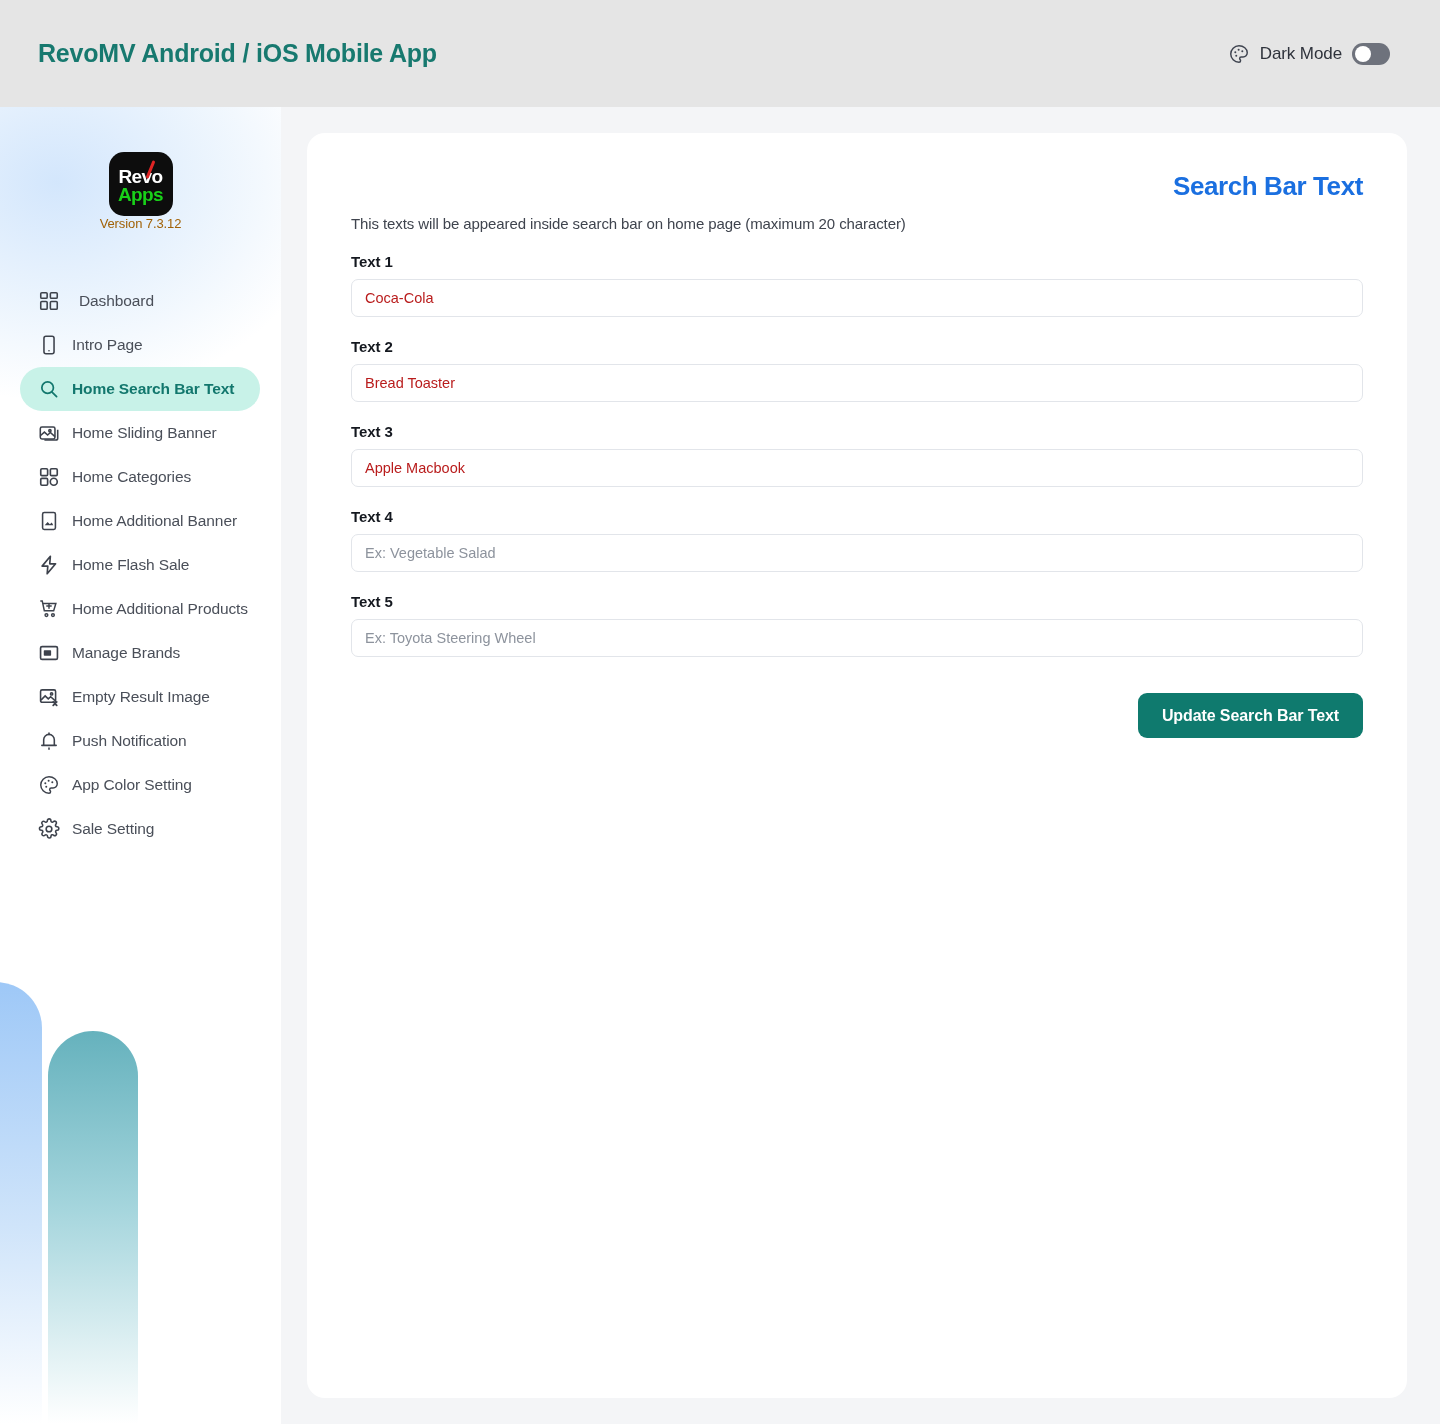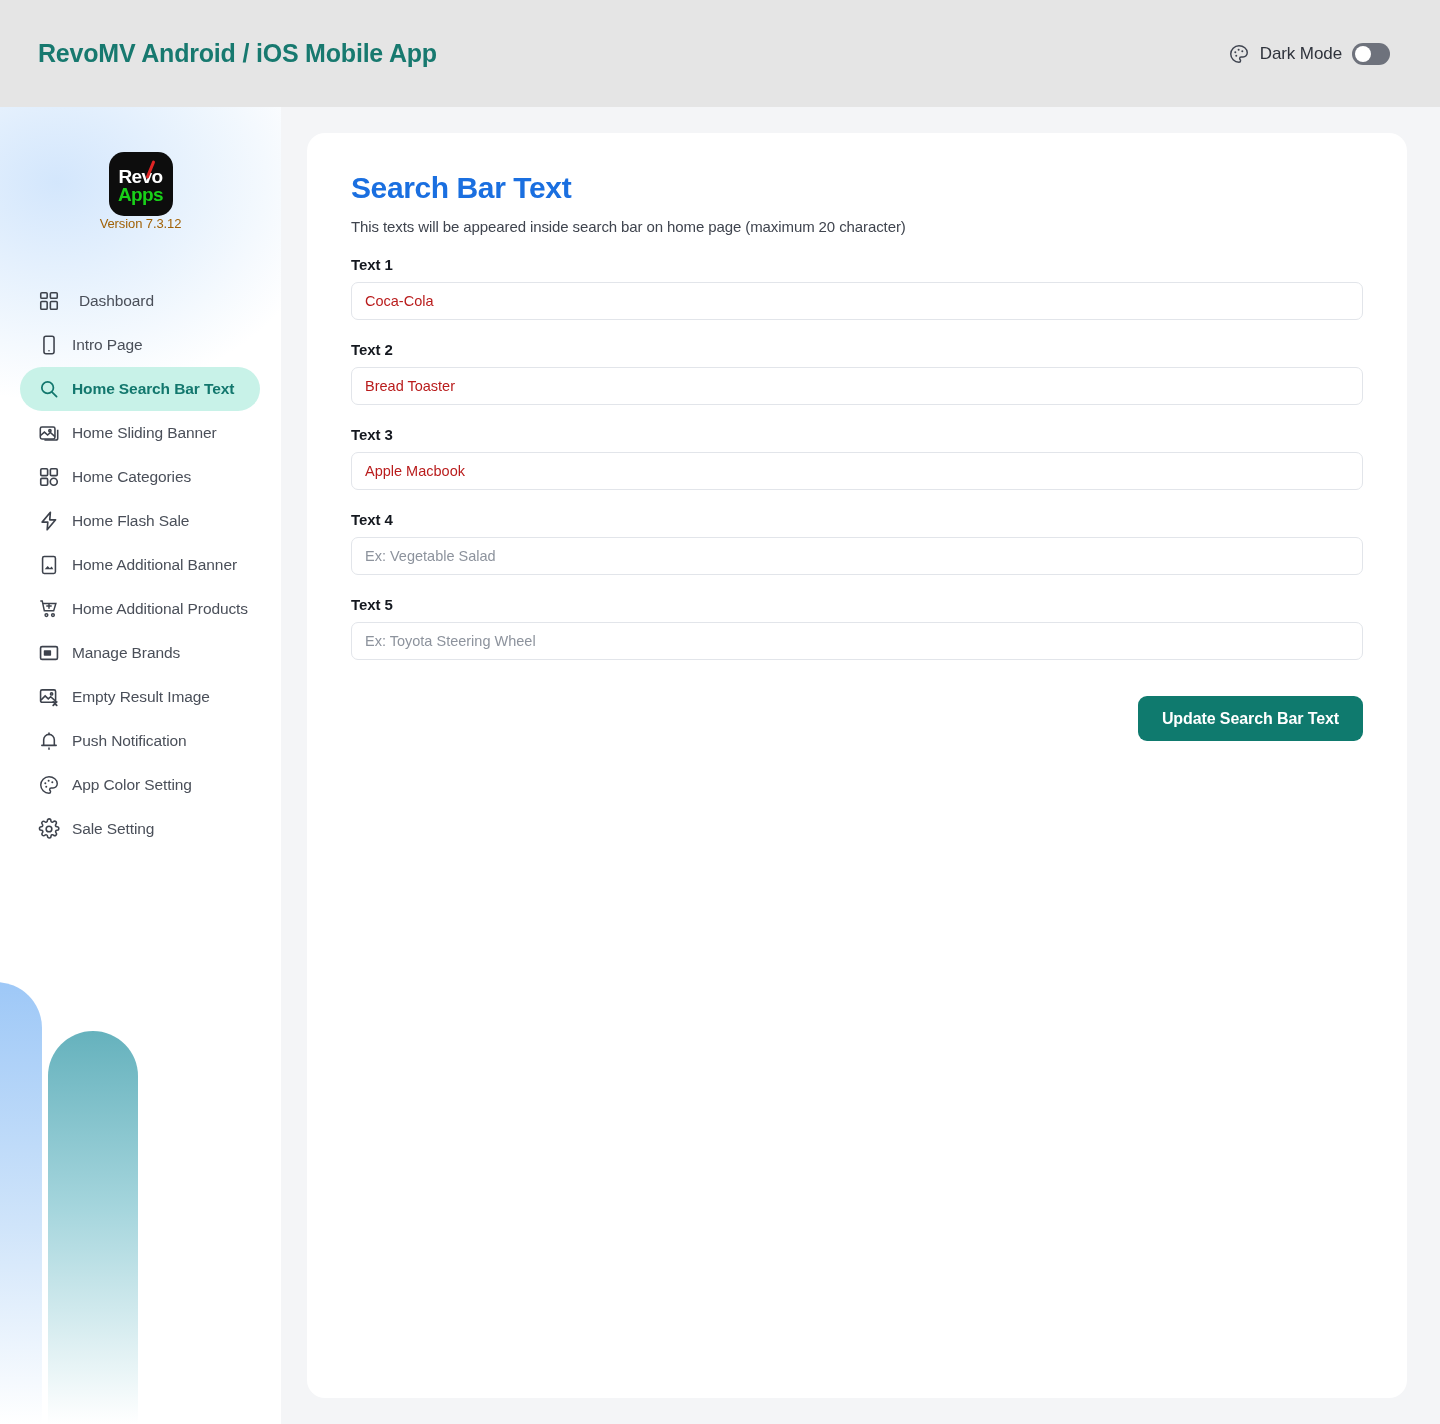--- a/index.html
+++ b/index.html
@@ -154,24 +154,25 @@
     padding: 26px 33px 26px 26px;
     overflow: hidden;
   }
   .card {
     background: #ffffff;
     border-radius: 18px;
     height: 100%;
     padding: 38px 44px 40px 44px;
   }
   .card-title {
-    font-size: 30px;
+    font-size: 26px;
     font-weight: 700;
     color: #1a6fe0;
     letter-spacing: -0.4px;
+    text-align: right;
   }
   .card-sub {
     margin-top: 13px;
     font-size: 15px;
     color: #3f444e;
     letter-spacing: -0.1px;
   }
   .field { margin-top: 21px; }
   .field-label {
     font-size: 15px;
@@ -305,35 +306,35 @@
               <rect x="13.5" y="3" width="7.5" height="7.5" rx="1.3"></rect>
               <rect x="3" y="13.5" width="7.5" height="7.5" rx="1.3"></rect>
               <circle cx="17.2" cy="17.2" r="3.8"></circle>
             </svg>
           </span>
           <span class="lbl">Home Categories</span>
         </div>
 
         <div class="nav-item">
           <span class="ico">
+            <svg viewBox="0 0 24 24" width="22" height="22" fill="none" stroke="currentColor" stroke-width="1.7">
+              <rect x="5" y="2.8" width="14" height="18.4" rx="1.8"></rect>
+              <path d="M7.3 16.5l3.2-3.4 2.4 2.4 2.1-2 1.7 3z" fill="currentColor" stroke="none"></path>
+            </svg>
+          </span>
+          <span class="lbl">Home Additional Banner</span>
+        </div>
+
+        <div class="nav-item">
+          <span class="ico">
             <svg viewBox="0 0 24 24" width="22" height="22" fill="none" stroke="currentColor" stroke-width="1.8" stroke-linejoin="round">
               <path d="M13.5 2.5L4.5 13.2h6.2L10 21.5l9.2-10.8h-6.4z"></path>
             </svg>
           </span>
           <span class="lbl">Home Flash Sale</span>
-        </div>
-
-        <div class="nav-item">
-          <span class="ico">
-            <svg viewBox="0 0 24 24" width="22" height="22" fill="none" stroke="currentColor" stroke-width="1.7">
-              <rect x="5" y="2.8" width="14" height="18.4" rx="1.8"></rect>
-              <path d="M7.3 16.5l3.2-3.4 2.4 2.4 2.1-2 1.7 3z" fill="currentColor" stroke="none"></path>
-            </svg>
-          </span>
-          <span class="lbl">Home Additional Banner</span>
         </div>
 
         <div class="nav-item">
           <span class="ico">
             <svg viewBox="0 0 24 24" width="22" height="22" fill="none" stroke="currentColor" stroke-width="1.6">
               <path d="M2.5 3.2h2.1l2.3 10.6h10.2l2.4-7.9H5.4"></path>
               <circle cx="9.2" cy="18.6" r="1.5"></circle>
               <circle cx="16.3" cy="18.6" r="1.5"></circle>
               <line x1="12" y1="6.3" x2="12" y2="11.1" stroke-linecap="round"></line>
               <line x1="9.6" y1="8.7" x2="14.4" y2="8.7" stroke-linecap="round"></line>

